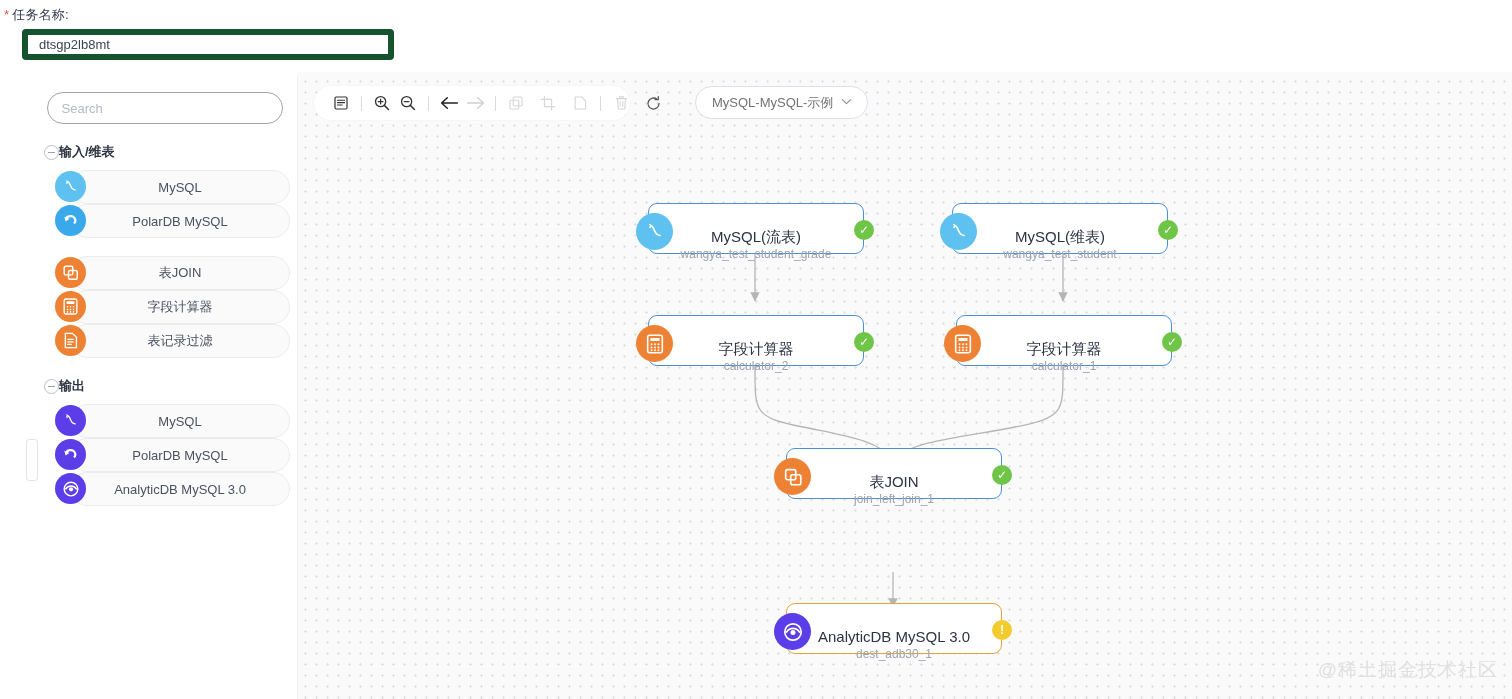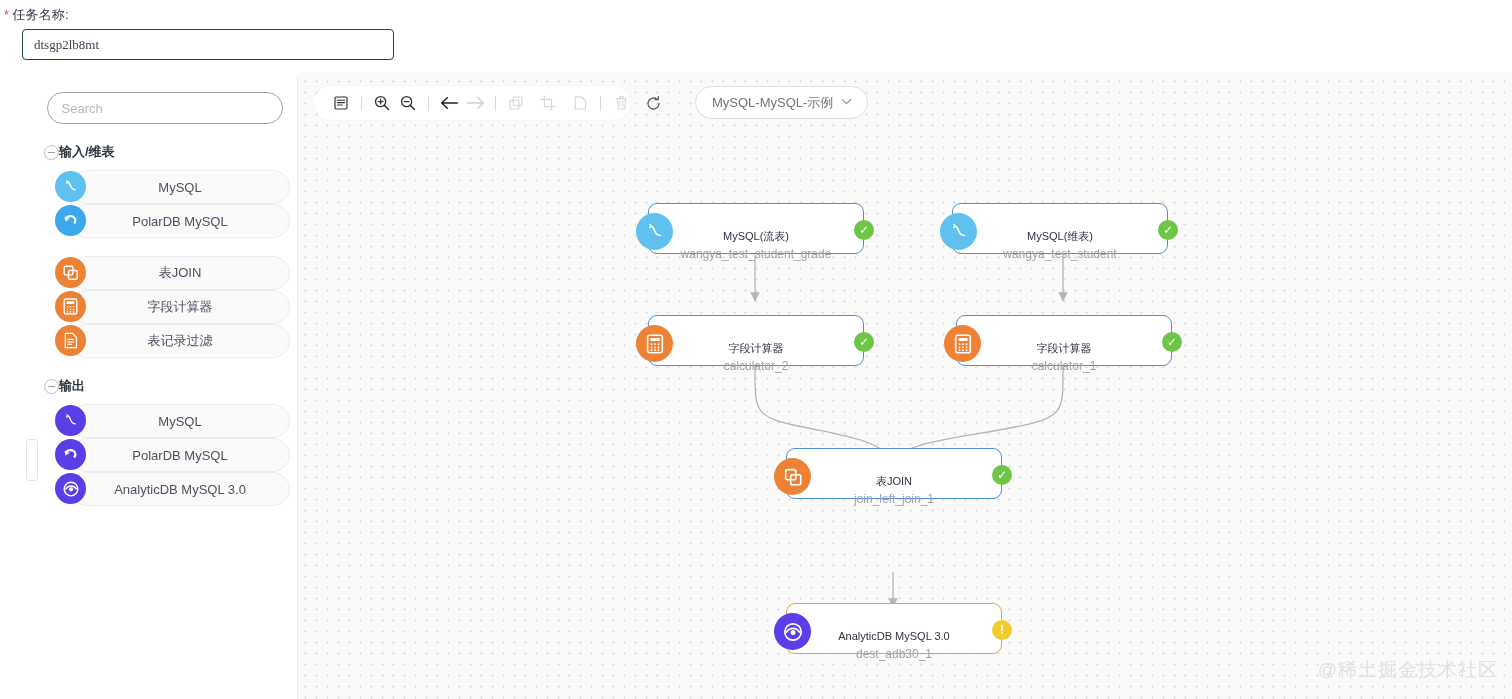--- a/index.html
+++ b/index.html
@@ -16,23 +16,23 @@
     background: #ffffff;
   }
   #task-label {
     position: absolute; left: 4px; top: 6px;
     font-size: 13px; color: #333b4c; letter-spacing: .2px;
   }
   #task-label .req { color: #e1544a; margin-right: 3px; font-size: 13px; }
   #task-input {
     position: absolute; left: 22px; top: 29px;
     width: 372px; height: 31px;
-    border: 1px solid #14532d; border-radius: 4px;
+    border: 6px solid #14532d; border-radius: 4px;
     background: #fff; padding: 0 11px;
-    font-family: Liberation Serif, serif; font-size: 13px; color: #3c4354;
+    font-family: Liberation Sans, sans-serif; font-size: 13px; color: #3c4354;
     outline: none;
   }
 
   
   #canvas {
     position: absolute; left: 298px; top: 72px;
     width: 1214px; height: 627px;
     background-color: #fafafa;
     background-image: radial-gradient(#e2e2e2 1px, transparent 1.1px);
     background-size: 11px 11px;
@@ -132,21 +132,21 @@
     display: flex; align-items: center;
   }
   .node.blue   { border: 1.5px solid #4a90d9; }
   .node.orange { border: 1.5px solid #e9a23b; }
   .node-icon {
     position: absolute; left: -13px; top: 9px;
     width: 37px; height: 37px; border-radius: 50%;
     display: flex; align-items: center; justify-content: center;
   }
   .node-text { flex: 1; text-align: center; padding: 0 4px; }
-  .node-title { font-size: 11px; color: #2d3342; line-height: 19px; margin-top: 32px; }
+  .node-title { font-size: 15px; color: #2d3342; line-height: 19px; margin-top: 32px; }
   .node-sub   { font-size: 12px; color: #9ea3ad; line-height: 16px; }
   .node-badge {
     position: absolute; right: -11px; top: 16px;
     width: 20px; height: 20px; border-radius: 50%;
     display: flex; align-items: center; justify-content: center;
     font-size: 12px; color: #fff; font-weight: bold;
   }
   .badge-ok   { background: #6fc548; }
   .badge-warn { background: #f2cc2c; }
 

